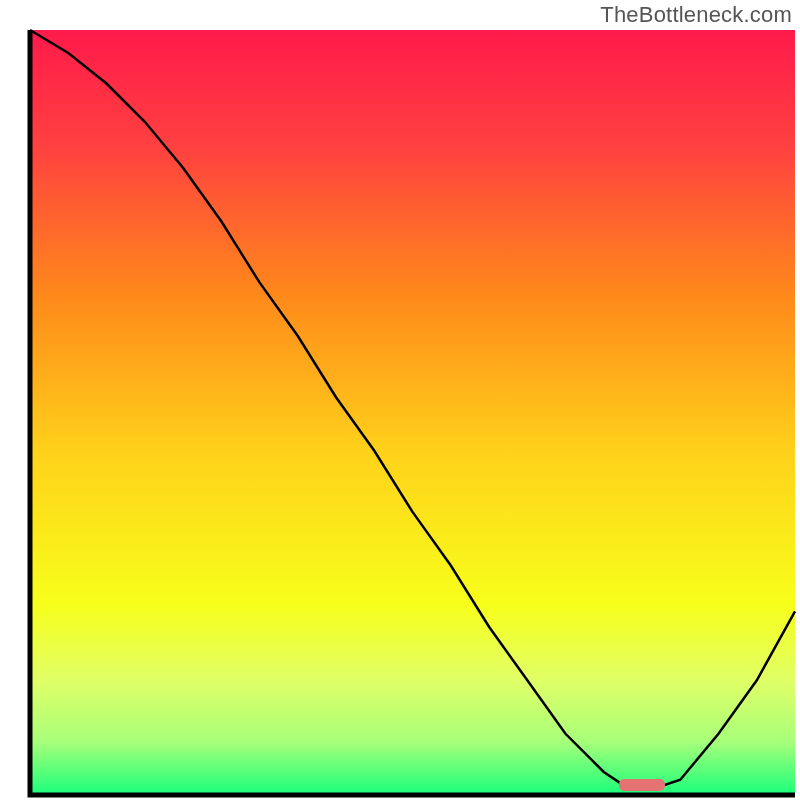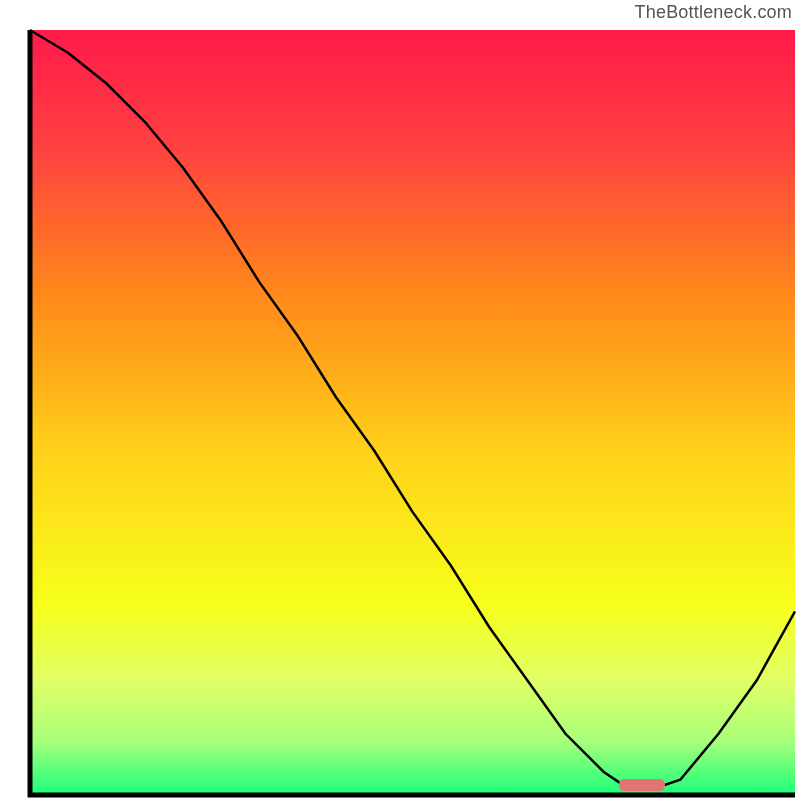--- a/index.html
+++ b/index.html
@@ -12,21 +12,21 @@
   }
   .chart-container {
     position: relative;
     width: 800px;
     height: 800px;
   }
   .watermark {
     position: absolute;
     top: 2px;
     right: 8px;
-    font-size: 18px;
+    font-size: 22px;
     font-weight: 500;
     color: #555555;
     letter-spacing: 0.2px;
   }
   svg {
     display: block;
   }
 </style>
 </head>
 <body>

